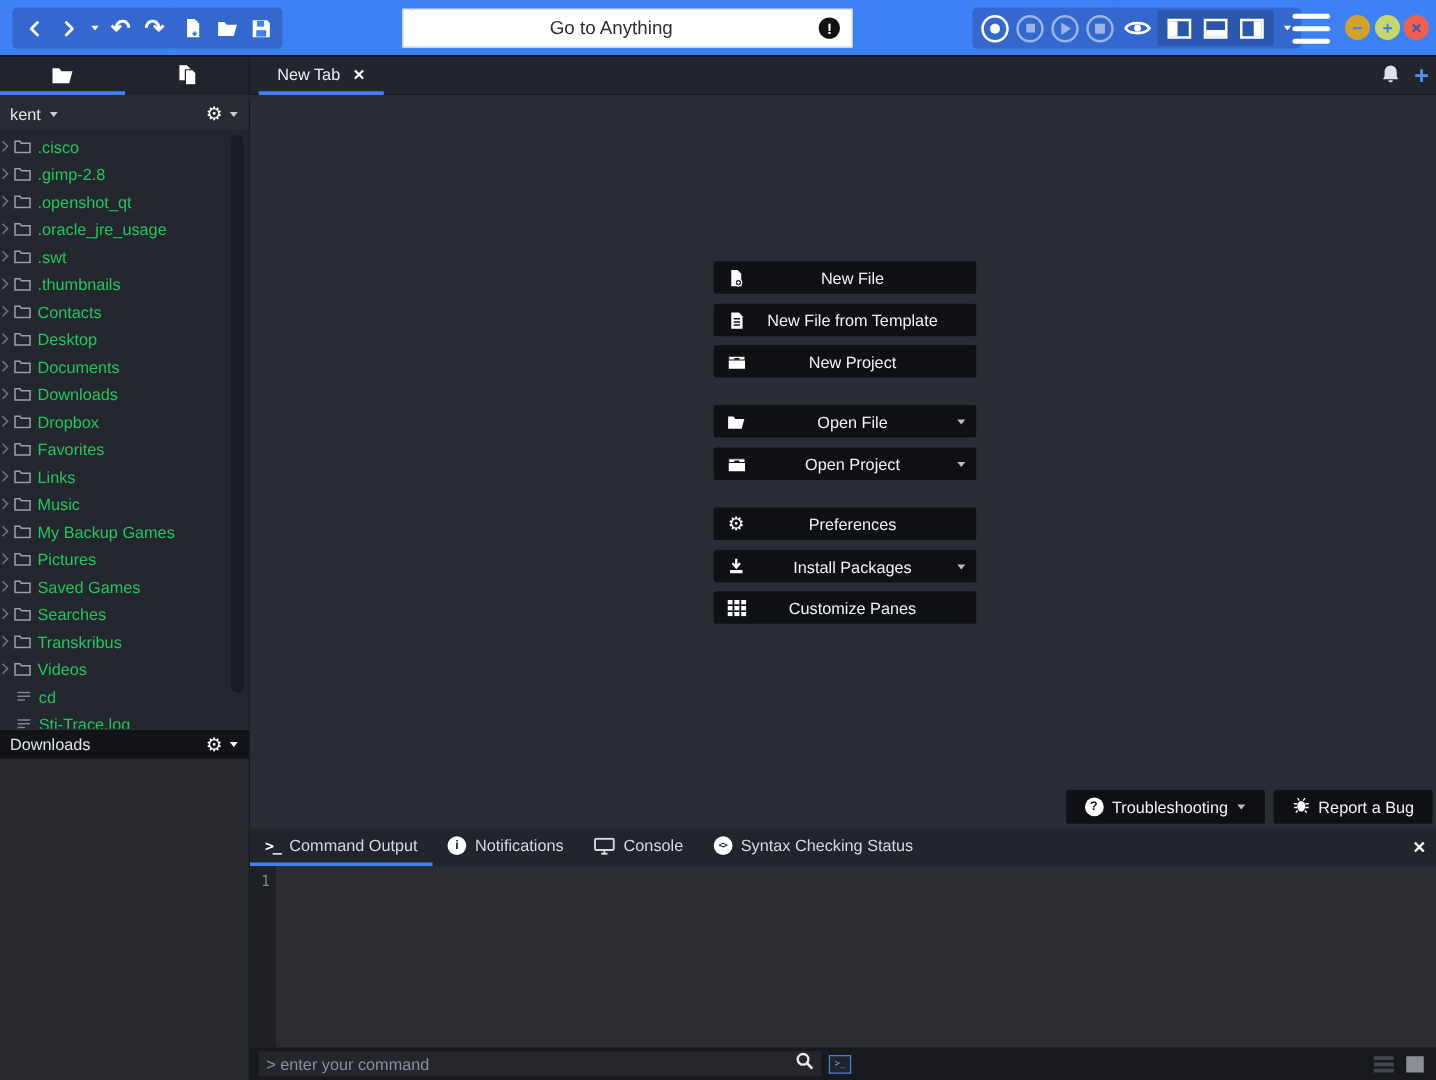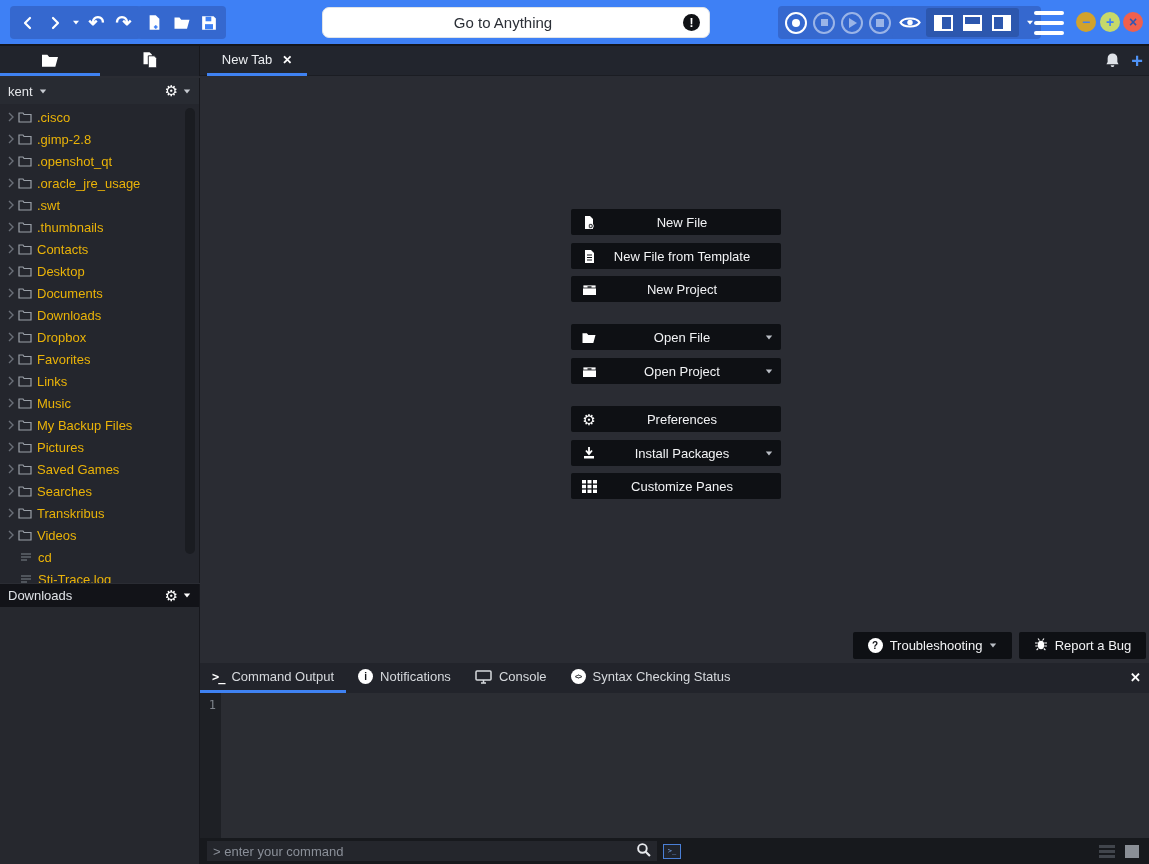--- a/index.html
+++ b/index.html
@@ -16,22 +16,22 @@
 
   
   .toolbar{position:absolute;left:0;top:0;width:1149px;height:46px;background:var(--toolbar);
            border-bottom:2px solid #14161c;display:flex;align-items:center;}
   .tgroup{position:absolute;top:6px;height:33px;background:var(--toolbar-group);border-radius:4px;
           display:flex;align-items:center;padding:0 4px;color:#fff;}
   .tbtn{width:27px;height:27px;display:flex;align-items:center;justify-content:center;color:#fff;cursor:pointer;}
   .tbtn.narrow{width:15px;}
   .uarrow{font-size:19px;font-weight:bold;color:#fff;}
   .dim{opacity:.5;}
-  .searchbox{position:absolute;left:322px;top:7px;width:388px;height:31px;background:#fff;border:1px solid #dfe3e8;
-             border-radius:7px;display:flex;align-items:center;}
+  .searchbox{position:absolute;left:322px;top:7px;width:360px;height:31px;background:#fff;border:1px solid #dfe3e8;
+             border-radius:0;display:flex;align-items:center;}
   .searchbox input{flex:1;border:none;outline:none;background:transparent;text-align:center;
                    font-family:"Liberation Sans",sans-serif;font-size:15px;color:#23262b;}
   .searchbox input::placeholder{color:#2b2f36;opacity:1;}
   .alert-badge{width:17px;height:17px;border-radius:50%;background:#101215;color:#fff;font-size:12px;font-weight:bold;
                display:flex;align-items:center;justify-content:center;margin-right:9px;}
   .cbtn{width:22px;height:22px;border:2px solid #fff;border-radius:50%;display:flex;align-items:center;justify-content:center;margin:0 3px;}
   .cdot{width:8px;height:8px;border-radius:50%;background:#fff;}
   .csq{width:7px;height:7px;background:#fff;}
   .ctri{width:0;height:0;border-left:8px solid #fff;border-top:5px solid transparent;border-bottom:5px solid transparent;margin-left:2px;}
   .cfloppy{width:8px;height:8px;background:#fff;}
@@ -51,21 +51,21 @@
   .side-tabs{position:absolute;left:0;top:46px;width:200px;height:30px;background:#21242c;display:flex;border-right:1px solid #17181d;}
   .side-tab{width:100px;display:flex;align-items:center;justify-content:center;color:#fff;cursor:pointer;border-bottom:3px solid transparent;}
   .side-tab.active{border-bottom-color:var(--accent);}
   .kent-hdr{position:absolute;left:0;top:78px;width:200px;height:26px;background:#282b32;display:flex;align-items:center;
             padding:0 8px;color:#e3e5e8;font-size:13px;border-right:1px solid #17181d;}
   .kent-hdr .caret{border-top-color:#c6cad0;margin-left:6px;transform:scale(.8);}
   .gearwrap{margin-left:auto;display:flex;align-items:center;cursor:pointer;}
   .gear{color:#fff;font-size:15px;}
   .tree{position:absolute;left:0;top:104px;width:200px;height:479px;background:var(--tree-bg);overflow:hidden;
         border-right:1px solid #17181d;padding-top:2px;}
-  .trow{height:22px;display:flex;align-items:center;padding-left:7px;font-size:13px;color:#eab308;cursor:pointer;white-space:nowrap;}
+  .trow{height:22px;display:flex;align-items:center;font-size:13px;color:#22c55e;cursor:pointer;white-space:nowrap;}
   .trow .tchev{color:#6a6f78;margin-right:3px;}
   .tind{width:13px;}
   .tlabel{margin-left:5px;}
   .vscroll{position:absolute;left:185px;top:108px;width:10px;height:446px;background:#1a1c21;border-radius:5px;}
   .proj-hdr{position:absolute;left:0;top:584px;width:200px;height:23px;background:#121318;display:flex;align-items:center;
             padding:0 8px;color:#dfe2e6;font-size:13px;border-right:1px solid #17181d;}
   .left-bottom{position:absolute;left:0;top:607px;width:200px;height:257px;background:#26282e;border-right:1px solid #17181d;}
 
   
   .tabstrip{position:absolute;left:200px;top:46px;width:949px;height:30px;background:#22252d;border-bottom:1px solid #1b1d23;}
@@ -419,21 +419,21 @@
         <span class="ic tchev">
           <svg width="8" height="10" viewBox="0 0 8 10">
             <path d="M2 1l4 4-4 4" fill="none" stroke="currentColor" stroke-width="1.4"></path>
           </svg>
         </span>
         <span class="ic ">
           <svg width="14" height="12" viewBox="0 0 14 12">
             <path d="M1 2h4l1 1.5h7V11H1z" fill="none" stroke="#9aa0a8" stroke-width="1.2"></path>
           </svg>
         </span>
-        <span class="tlabel">My Backup Files</span>
+        <span class="tlabel">My Backup Games</span>
       </div>
       <div class="trow">
         <span class="ic tchev">
           <svg width="8" height="10" viewBox="0 0 8 10">
             <path d="M2 1l4 4-4 4" fill="none" stroke="currentColor" stroke-width="1.4"></path>
           </svg>
         </span>
         <span class="ic ">
           <svg width="14" height="12" viewBox="0 0 14 12">
             <path d="M1 2h4l1 1.5h7V11H1z" fill="none" stroke="#9aa0a8" stroke-width="1.2"></path>

